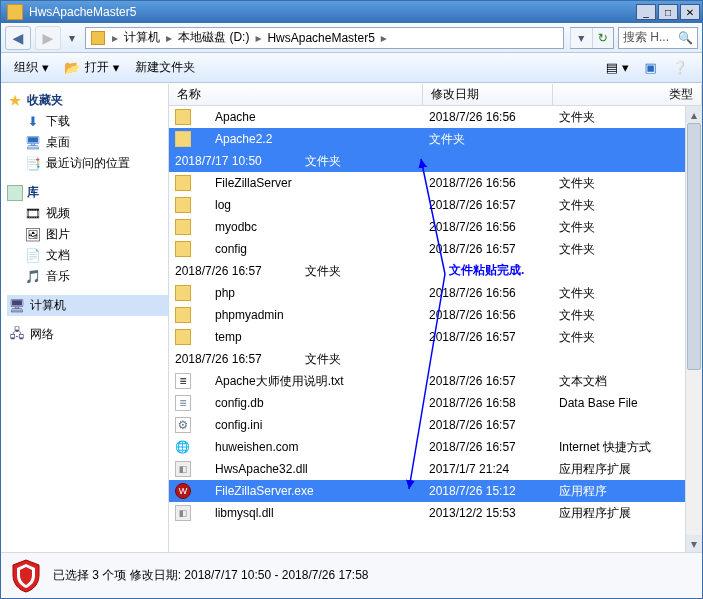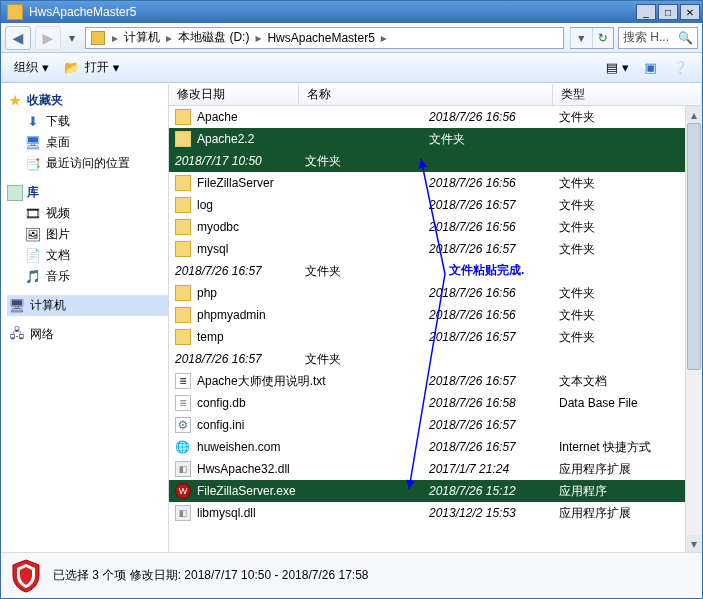--- a/index.html
+++ b/index.html
@@ -39,27 +39,27 @@
 .ico.star { color: #f2b82e; }
 .ico.lib { color: #6c9; background: #cde9d8; border: 1px solid #8cba9a; font-size: 0; }
 .ico.comp { color: #447; }
 .ico.net { color: #447; }
 
 .filepane { flex: 1; display: flex; flex-direction: column; position: relative; overflow: hidden; background: #fff; }
 .columns { height: 22px; background: linear-gradient(#fdfefe, #f1f5fa); border-bottom: 1px solid #d6dbe3; display: flex; align-items: center; }
 .col { padding: 0 8px; border-right: 1px solid #d6dbe3; height: 100%; display: flex; align-items: center; cursor: pointer; }
 .col.cname { width: 254px; }
 .col.cdate { width: 130px; }
-.col.ctype { flex: 1; }
+.col.ctype { flex: 1; justify-content: flex-end; }
 .filelist { flex: 1; overflow: auto; position: relative; }
 .frow { height: 22px; display: flex; align-items: center; }
-.frow.sel { background: #14532d; color: #fff; }
+.frow.sel { background: #3b82f6; color: #fff; }
 .fc { overflow: hidden; white-space: nowrap; text-overflow: ellipsis; }
-.fc.fn { width: 254px; display: flex; align-items: center; gap: 6px; padding-left: 6px; }
-.fc.fd { width: 130px; padding-left: 6px; font-style: italic; }
+.fc.fn { width: 254px; display: flex; align-items: center; gap: 24px; padding-left: 6px; }
+.fc.fd { width: 130px; padding-left: 6px; }
 .fc.ft { flex: 1; padding-left: 6px; }
 .fico { width: 16px; height: 16px; display: inline-flex; align-items: center; justify-content: center; font-size: 12px; flex-shrink: 0; }
 .fico.fold { background: #f6d778; border: 1px solid #d3a838; font-size: 0; }
 .frow.sel .fico.fold { border-color: #e8c76b; }
 .fico.txt { background: #fff; border: 1px solid #bbb; }
 .fico.cfg { background: #fff; border: 1px solid #bbb; color: #678; }
 .fico.web { color: #2a6; }
 .fico.dll { background: #eee; border: 1px solid #bbb; color: #888; font-size: 9px; }
 .fico.exe { background: #b01818; border: 1px solid #800; border-radius: 50%; color: #fff; font-size: 9px; }
 
@@ -116,20 +116,23 @@
   <div class="toolbar2">
     <div class="tbitem">
       <span>组织</span>
         <span class="tbicon">▾</span>
     </div>
     <div class="tbitem">
       <span class="tbicon" style="color:#d49a1f">📂</span>
       <span>打开</span>
         <span class="tbicon">▾</span>
     </div>
+    <div class="tbitem">
+      <span>新建文件夹</span>
+    </div>
     <div class="tbspacer"></div>
     <div class="tbitem">
         <span class="tbicon">▤</span>
         <span class="tbicon">▾</span>
       </div>
     <div class="tbitem">
         <span class="tbicon" style="color:#2a6bc2">▣</span>
       </div>
     <div class="tbitem">
         <span class="tbicon" style="color:#2a6bc2">❔</span>
@@ -188,26 +191,26 @@
       <div class="sbgroup">
         <div class="sbitem" style="padding-left:2px">
             <span class="ico net">🖧</span>
             <span>网络</span>
           </div>
       </div>
     </div>
 
     <div class="filepane">
       <div class="columns">
+        <div class="col cname">
+            <span>名称</span>
+          </div>
         <div class="col cdate">
             <span>修改日期</span>
           </div>
-        <div class="col cname">
-            <span>名称</span>
-          </div>
         <div class="col ctype">
             <span>类型</span>
           </div>
       </div>
       <div class="filelist" id="filelist">
           <div class="frow">
             <div class="fc fn">
               <span class="fico fold"></span>
               <span>Apache</span>
             </div>
@@ -245,21 +248,21 @@
             <div class="fc fn">
               <span class="fico fold"></span>
               <span>myodbc</span>
             </div>
             <div class="fc fd">2018/7/26 16:56</div>
             <div class="fc ft">文件夹</div>
           </div>
           <div class="frow">
             <div class="fc fn">
               <span class="fico fold"></span>
-              <span>mysql</span>
+              <span>config</span>
             </div>
             <div class="fc fd">2018/7/26 16:57</div>
             <div class="fc ft">文件夹</div>
           </div>
           <div class="frow">
             <div class="fc fd">2018/7/26 16:57</div>
             <div class="fc ft">文件夹</div>
           </div>
           <div class="frow">
             <div class="fc fn">

